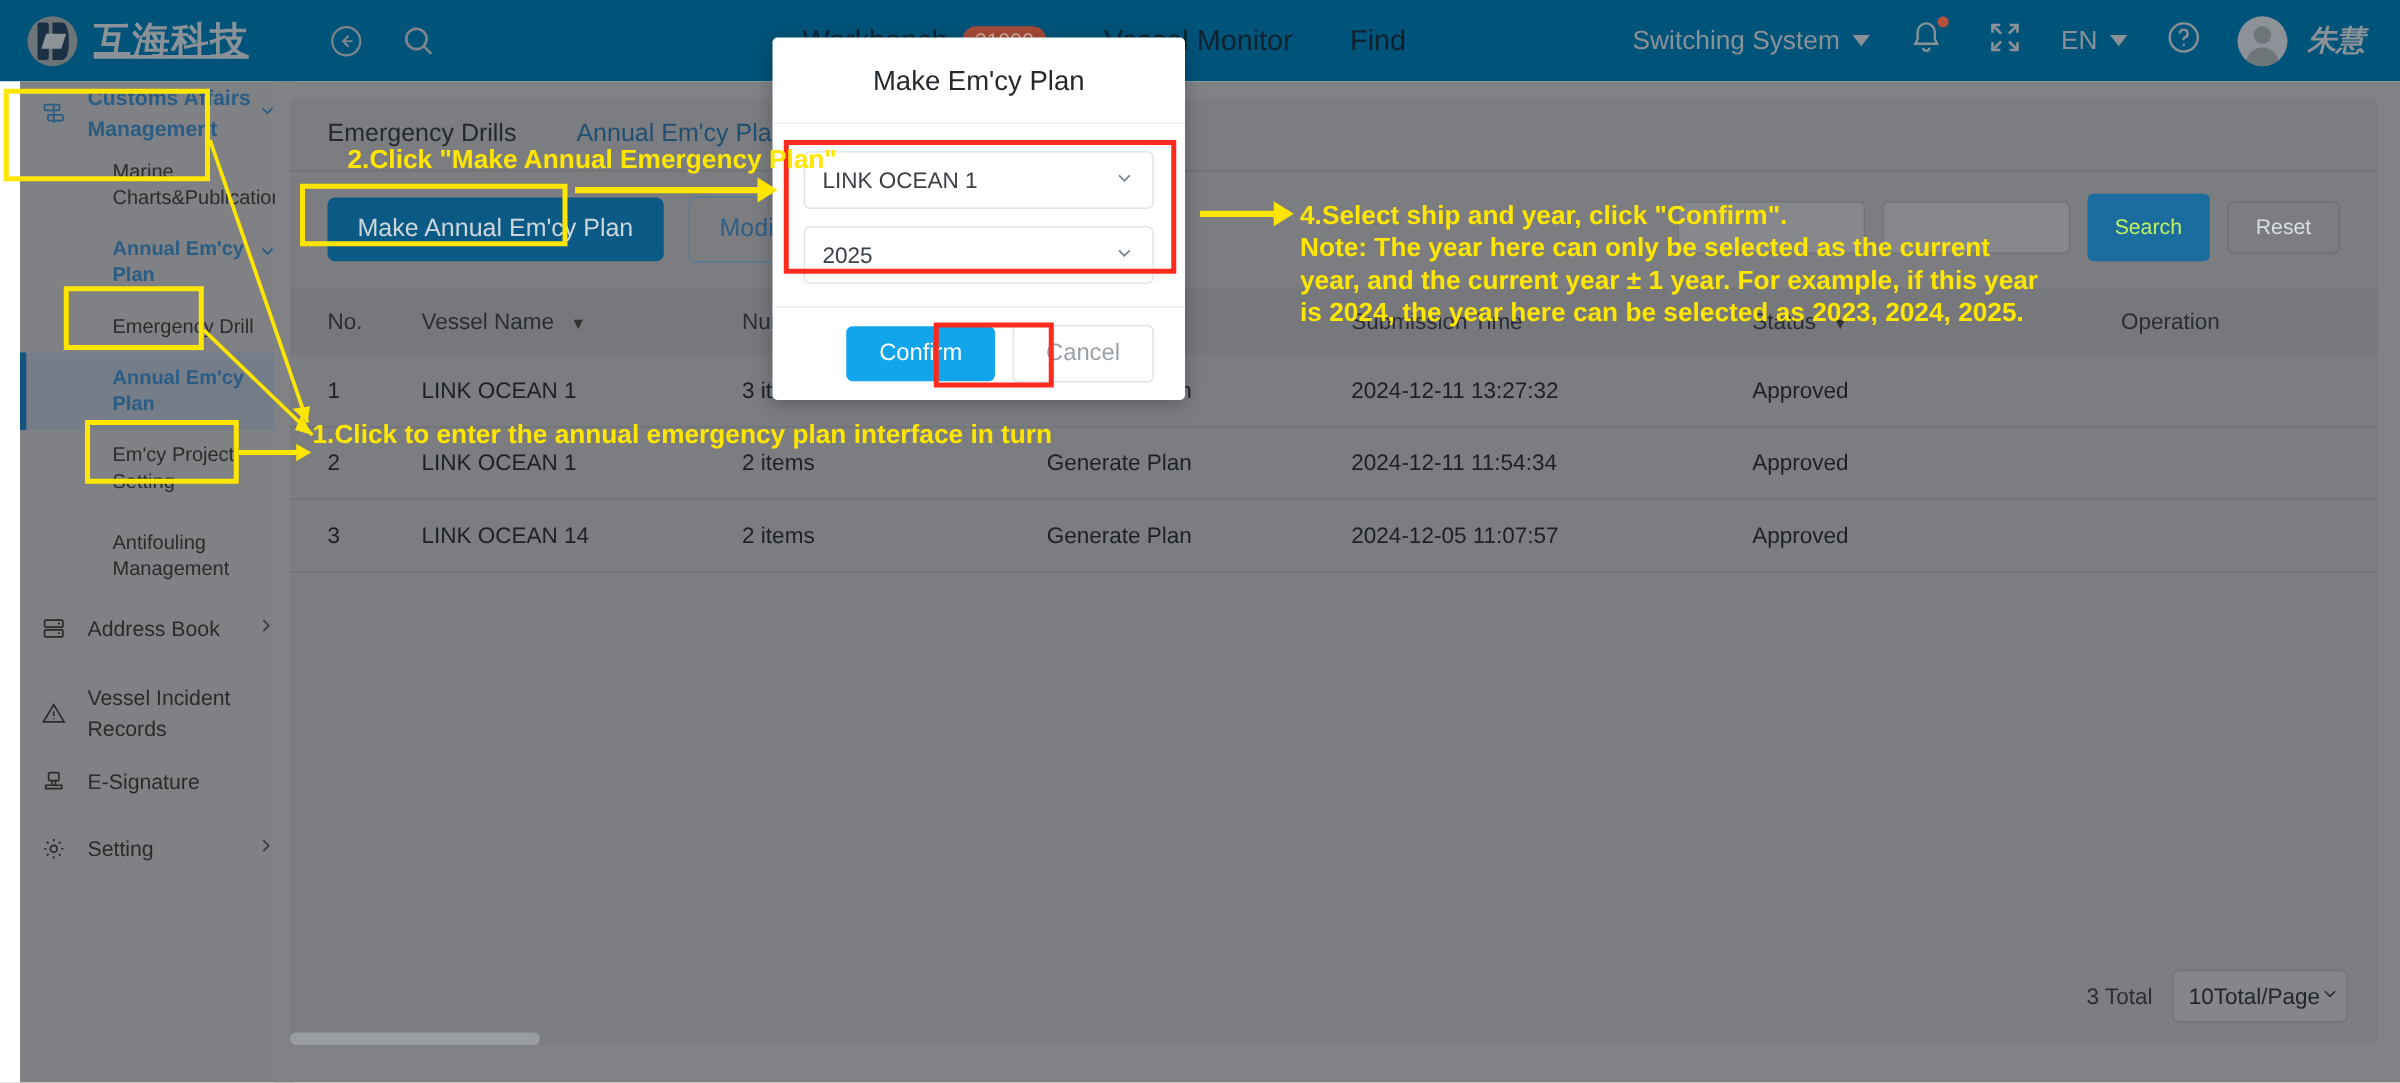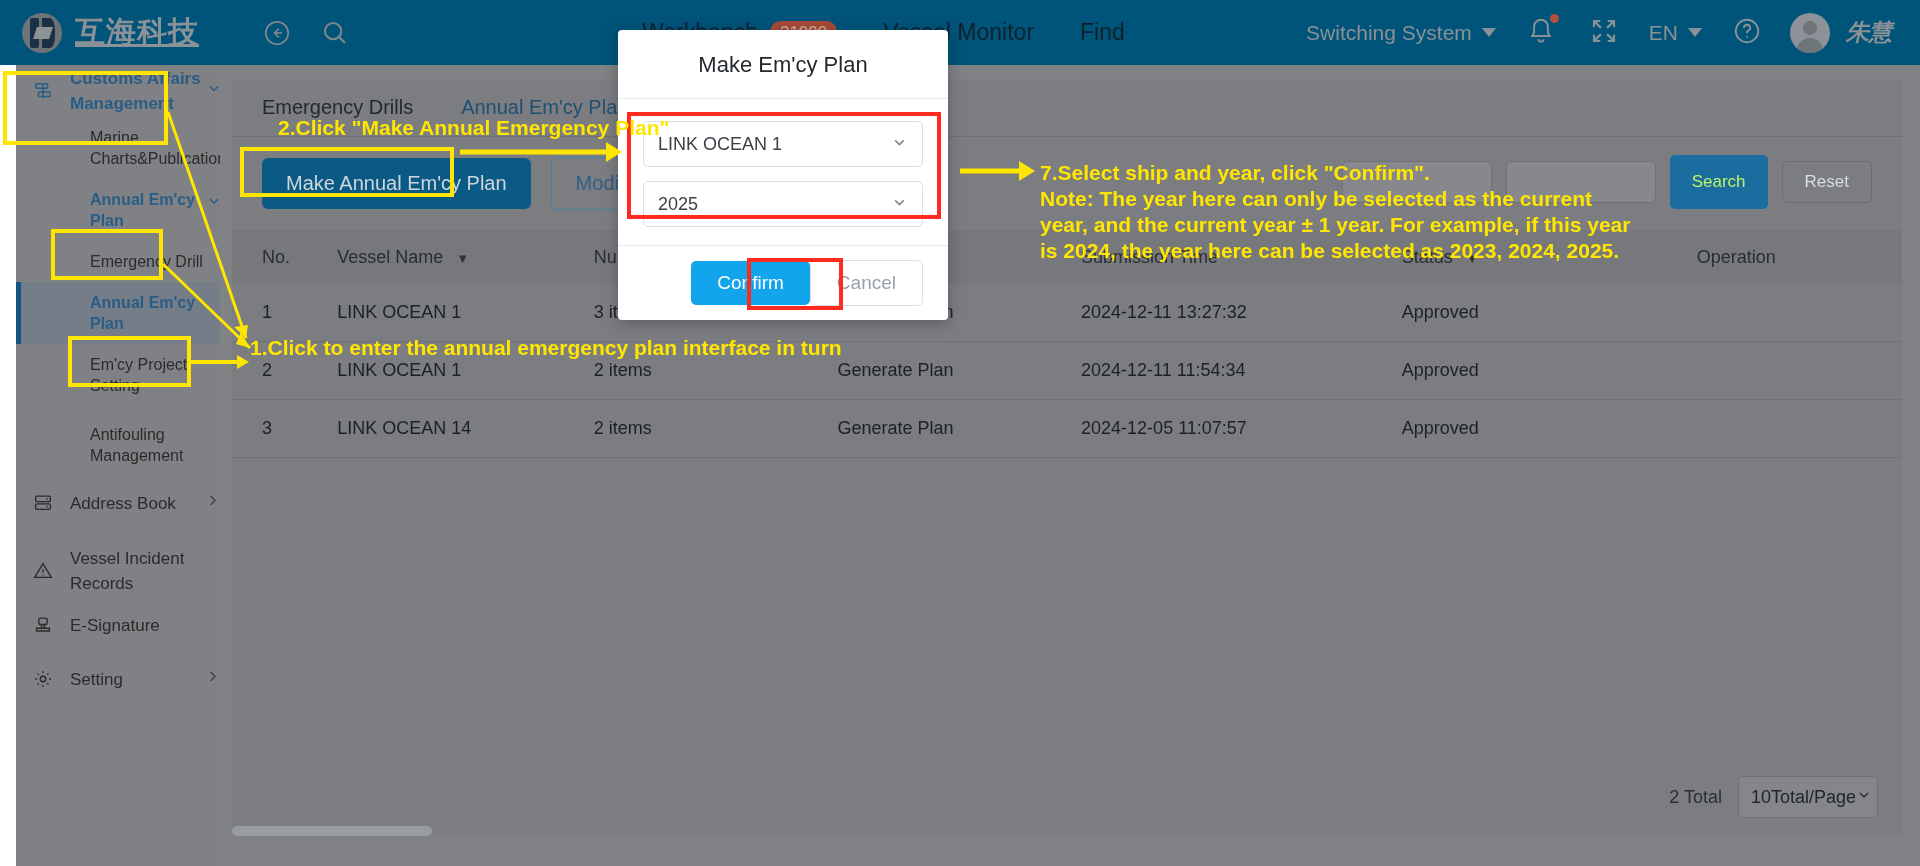--- a/index.html
+++ b/index.html
@@ -238,21 +238,21 @@
   .modal-body { padding: 22px 25px 10px 25px; }
   .sel-box {
     height: 46px; border: 1px solid #dcdfe3; border-radius: 5px;
     display: flex; align-items: center; justify-content: space-between;
     padding: 0 14px; font-size: 18px; color: #3b4147;
     margin-bottom: 14px; background: #fff; cursor: pointer;
   }
   .sel-chev { color: #7a8189; font-size: 14px; }
   .modal-foot {
     border-top: 1px solid #e9eaec; padding: 14px 25px;
-    display: flex; justify-content: flex-end; align-items: center; 
+    display: flex; justify-content: flex-end; align-items: center; gap: 14px;
     position: absolute; bottom: 0; left: 0; right: 0;
   }
   .btn-confirm {
     background: #12a5ec; color: #fff; border: none; border-radius: 5px;
     font-size: 19px; padding: 11px 26px; cursor: pointer;
   }
   .btn-cancel {
     background: #fff; color: #9aa1a8; border: 1px solid #dcdfe3;
     border-radius: 5px; font-size: 19px; padding: 11px 26px; cursor: pointer;
   }
@@ -532,21 +532,21 @@
             <td>2 items</td>
             <td>Generate Plan</td>
             <td>2024-12-05 11:07:57</td>
             <td>Approved</td>
             <td></td>
           </tr>
         </tbody>
       </table>
 
       <div class="footer-bar">
-        <span class="total-txt">2 Total</span>
+        <span class="total-txt">3 Total</span>
         <div class="page-select">
           <span>10Total/Page</span>
           <span>
             <svg width="16" height="16" viewBox="0 0 24 24" fill="none" stroke="#2a2e32" stroke-width="2">
               <path d="M6 9 L12 15 L18 9"></path>
             </svg>
           </span>
         </div>
       </div>
 
@@ -607,18 +607,18 @@
     <path d="M622 152 l-16 -10 l0 20 z" fill="#ffe600"></path>
 
     <path d="M960 171 L1025 171" stroke="#ffe600" stroke-width="5" fill="none"></path>
     <path d="M1035 171 l-16 -10 l0 20 z" fill="#ffe600"></path>
   </svg>
 
   <div class="anno anno-text" style="left:278px; top:113px;">2.Click "Make Annual Emergency Plan"</div>
 
   <div class="anno anno-text" style="left:250px; top:333px;">1.Click to enter the annual emergency plan interface in turn</div>
 
-  <div class="anno anno-text" style="left:1040px; top:158px;">7.Select ship and year, click "Confirm".</div>
+  <div class="anno anno-text" style="left:1040px; top:158px;">4.Select ship and year, click "Confirm".</div>
   <div class="anno anno-text" style="left:1040px; top:184px;">Note: The year here can only be selected as the current</div>
   <div class="anno anno-text" style="left:1040px; top:210px;">year, and the current year ± 1 year. For example, if this year</div>
   <div class="anno anno-text" style="left:1040px; top:236px;">is 2024, the year here can be selected as 2023, 2024, 2025.</div>
 
 </div>
 
 </body></html>

